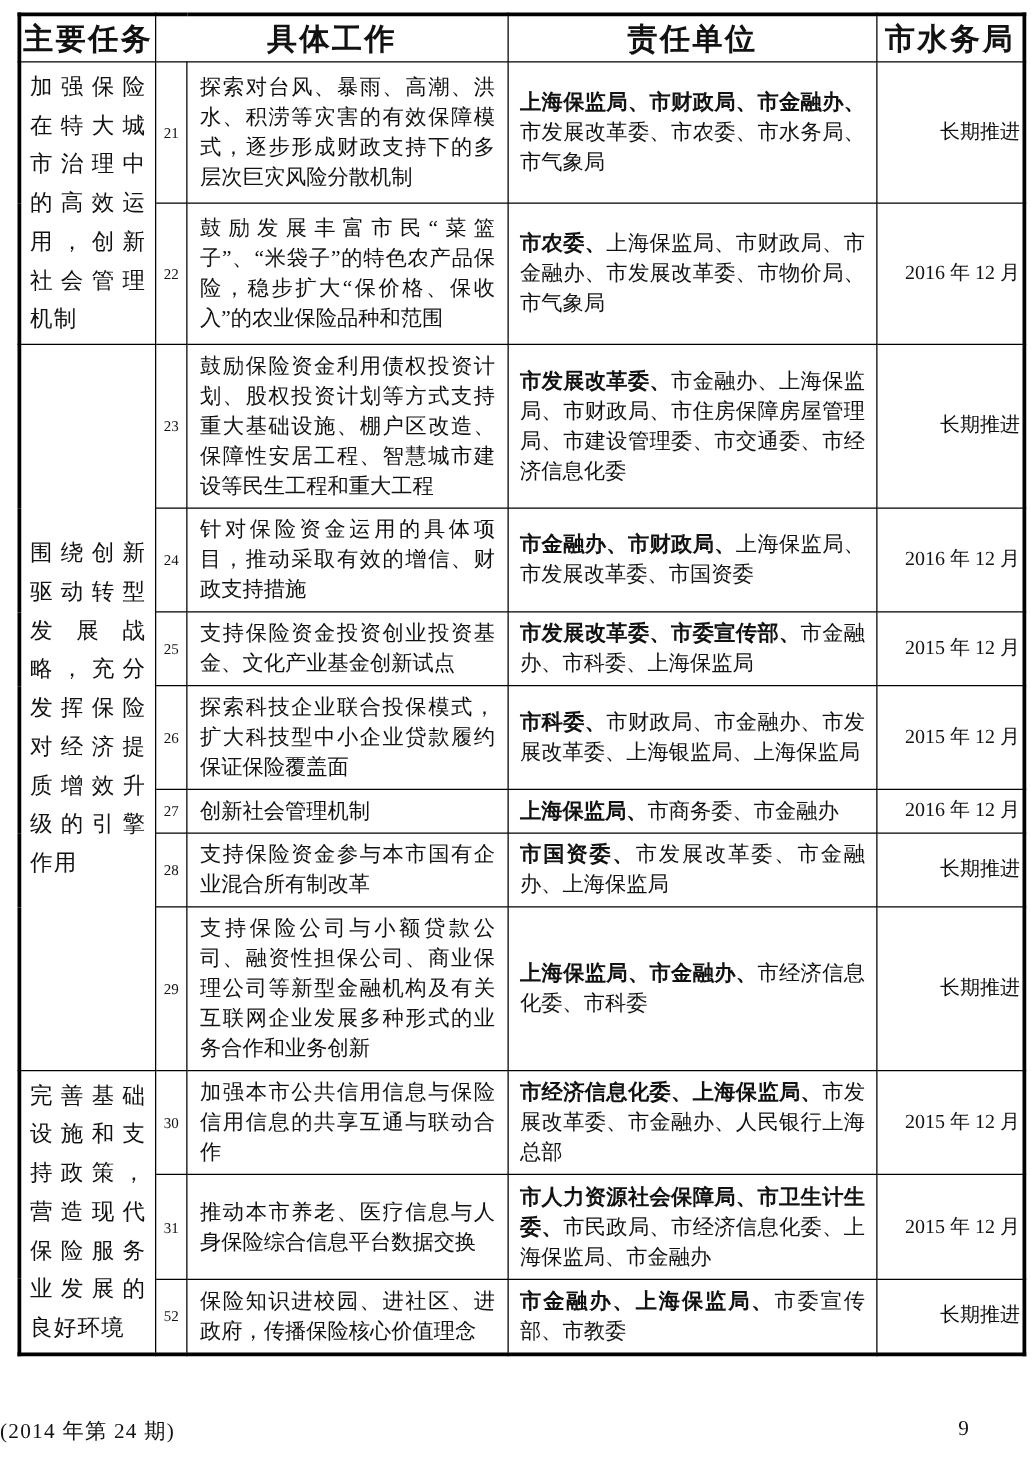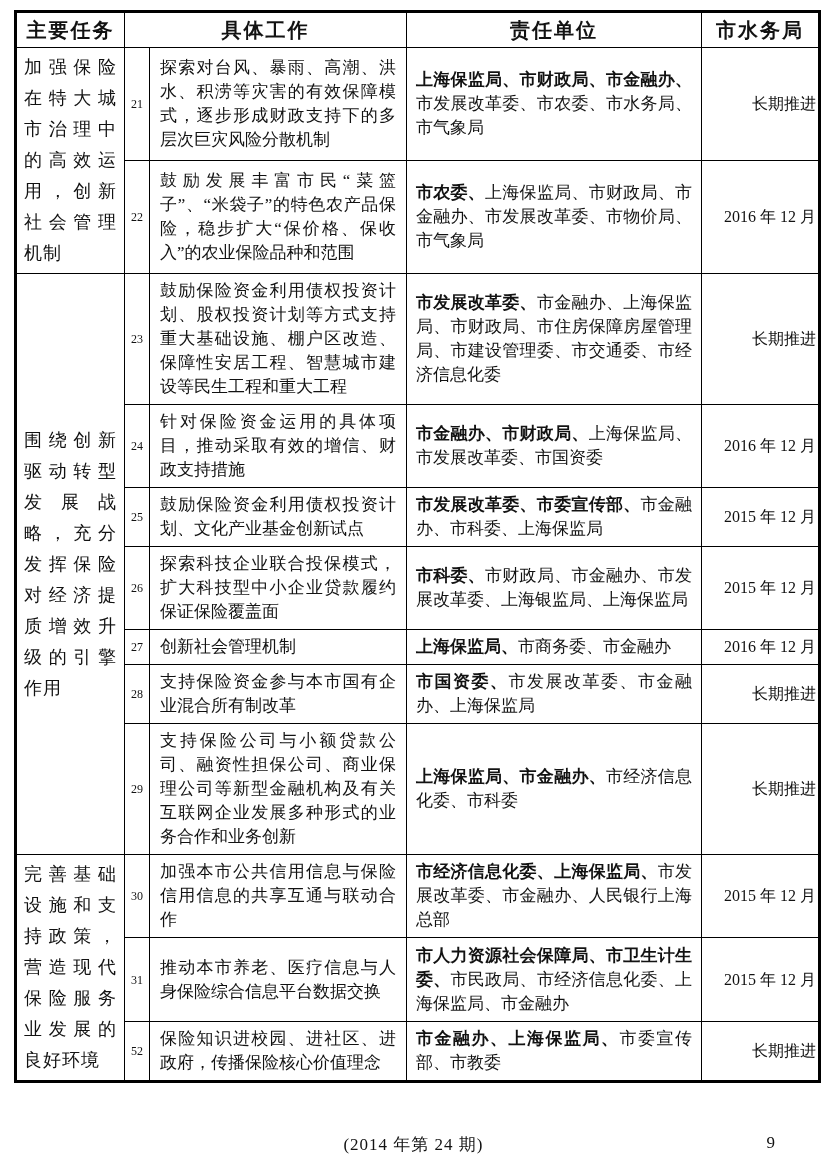--- a/index.html
+++ b/index.html
@@ -9,39 +9,39 @@
     -webkit-font-smoothing:antialiased;
   }
   .page{position:relative;width:827px;height:1170px;background:#fff;overflow:hidden;}
   table.doc{
     position:absolute;left:14px;top:10px;width:804px;
     border-collapse:collapse;table-layout:fixed;
     border:3px solid #000;
   }
   th,td{border:1px solid #000;}
   th{
-    font-weight:700;font-size:20px;height:30px;text-align:center;
+    font-weight:700;font-size:24px;height:30px;text-align:center;
     letter-spacing:2px;padding:2px 0;
   }
   td{font-size:17px;line-height:24px;padding:5px 8px;vertical-align:middle;}
   td.task{
     text-align:justify;text-justify:inter-ideograph;
     font-size:18px;line-height:31px;letter-spacing:1px;padding:4px 7px;
   }
   td.no{text-align:center;padding:2px 0;font-size:12px;}
   td.work{text-align:justify;text-justify:inter-ideograph;padding:5px 10px;}
   td.units{text-align:justify;text-justify:inter-ideograph;padding:5px 9px;}
   td.units .lead{font-weight:700;margin-top:48px;}
   td.time{text-align:right;white-space:nowrap;font-size:16px;padding:5px 2px;}
   .footer{
     position:absolute;left:0;top:1133px;width:827px;height:26px;
     font-size:17px;
   }
   .footer .issue{
-    position:absolute;left:0;width:100%;text-align:center;letter-spacing:1px;
+    position:absolute;left:0;width:100%;text-align:left;letter-spacing:1px;
   }
   .footer .pagenum{position:absolute;right:52px;top:0;}
 </style>
 </head>
 <body>
 
 <div class="page">
 
   <table class="doc">
     <colgroup>
@@ -81,21 +81,21 @@
     <td class="time">长期推进</td>
   </tr>
         <tr>
     <td class="no">24</td>
     <td class="work">针对保险资金运用的具体项目，推动采取有效的增信、财政支持措施</td>
     <td class="units"><span class="lead">市金融办、市财政局、</span><span>上海保监局、市发展改革委、市国资委</span></td>
     <td class="time">2016 年 12 月</td>
   </tr>
         <tr>
     <td class="no">25</td>
-    <td class="work">鼓励保险资金利用债权投资计划、文化产业基金创新试点</td>
+    <td class="work">支持保险资金投资创业投资基金、文化产业基金创新试点</td>
     <td class="units"><span class="lead">市发展改革委、市委宣传部、</span><span>市金融办、市科委、上海保监局</span></td>
     <td class="time">2015 年 12 月</td>
   </tr>
         <tr>
     <td class="no">26</td>
     <td class="work">探索科技企业联合投保模式，扩大科技型中小企业贷款履约保证保险覆盖面</td>
     <td class="units"><span class="lead">市科委、</span><span>市财政局、市金融办、市发展改革委、上海银监局、上海保监局</span></td>
     <td class="time">2015 年 12 月</td>
   </tr>
         <tr>

